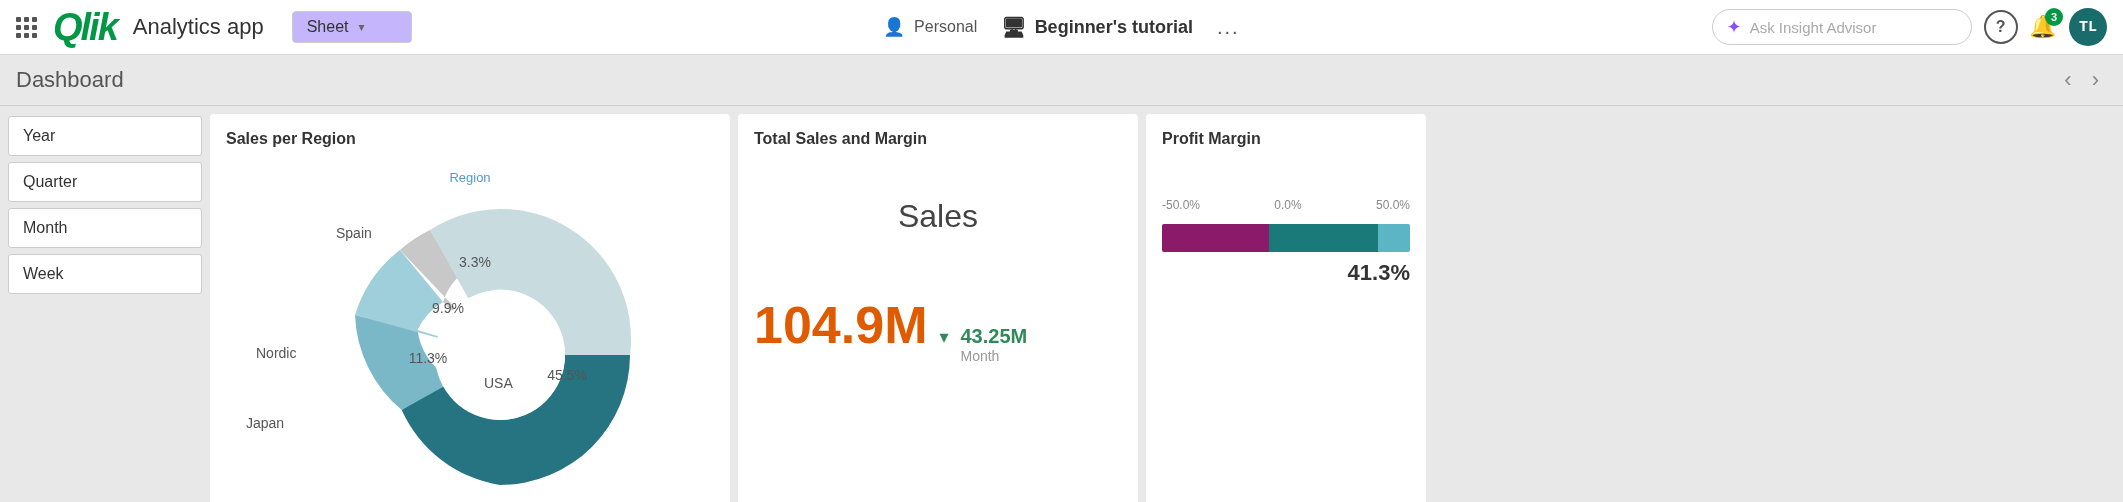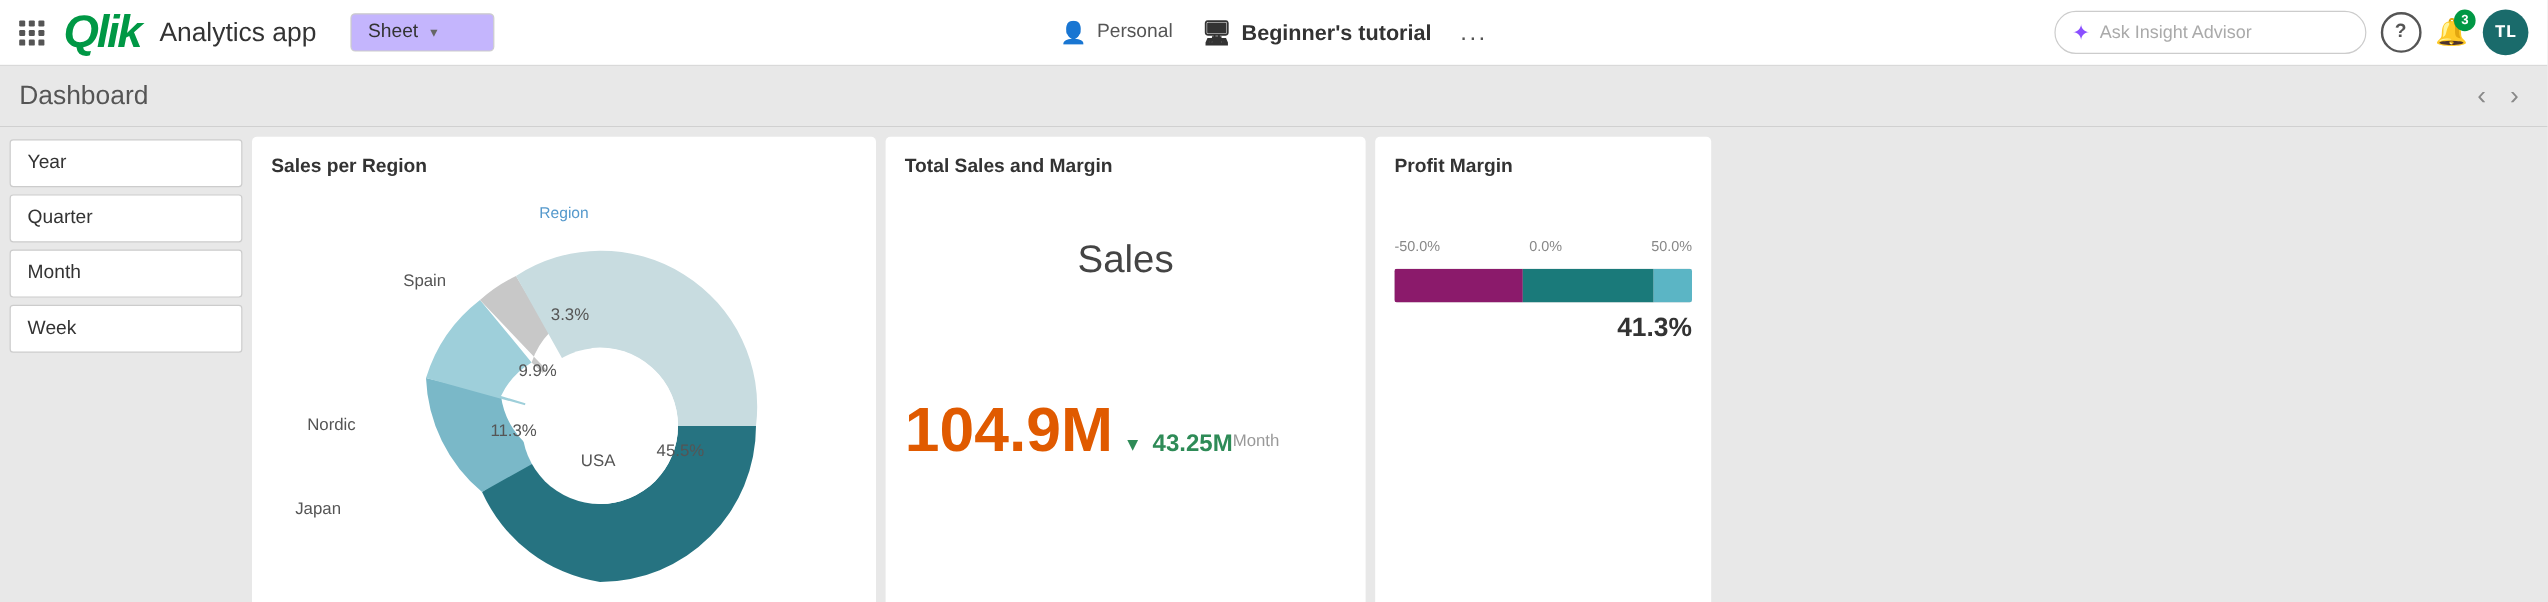--- a/index.html
+++ b/index.html
@@ -89,21 +89,21 @@
     .donut-svg { overflow: visible; }
 
     
     .region-labels { position: absolute; width: 100%; height: 100%; top: 0; left: 0; pointer-events: none; }
     .region-label { position: absolute; font-size: 14px; color: #555; white-space: nowrap; }
 
     
     .total-sales-card { flex: 0 0 400px; background: #fff; }
     .sales-value-row { display: flex; align-items: baseline; gap: 12px; margin-top: 60px; }
     .sales-label { font-size: 32px; color: #444; font-weight: 400; margin-top: 30px; text-align: center; }
-    .sales-big { font-size: 52px; font-weight: 700; color: #e05a00; margin-top: 34px; }
+    .sales-big { font-size: 52px; font-weight: 700; color: #e05a00; }
     .sales-arrow { color: #2e8b57; font-size: 18px; }
     .sales-margin { font-size: 20px; color: #2e8b57; font-weight: 600; }
     .margin-label { font-size: 14px; color: #999; }
 
     
     .profit-card { flex: 0 0 280px; background: #fff; }
     .bar-scale { display: flex; justify-content: space-between; font-size: 12px; color: #888; margin-bottom: 6px; margin-top: 30px; }
     .profit-bar-container { position: relative; height: 28px; background: #ddd; border-radius: 2px; overflow: hidden; margin-top: 6px; }
     .profit-bar-purple { position: absolute; left: 0; height: 100%; background: #8b1a6b; width: 43%; }
     .profit-bar-teal { position: absolute; left: 43%; height: 100%; background: #1a7a7a; width: 44%; }
@@ -222,21 +222,21 @@
         </div>
       </div>
     </div>
 
     <div class="chart-card total-sales-card">
       <div class="chart-title">Total Sales and Margin</div>
       <div class="sales-label">Sales</div>
       <div class="sales-value-row">
         <span class="sales-big">104.9M</span>
         <span class="sales-arrow">▾</span>
-        <div style="display:flex; flex-direction:row; justify-content:center;">
+        <div style="display:flex; flex-direction:column; justify-content:center;">
           <span class="sales-margin">43.25M</span>
           <span class="margin-label">Month</span>
         </div>
       </div>
     </div>
 
     <div class="chart-card profit-card">
       <div class="chart-title">Profit Margin</div>
       <div class="bar-scale">
         <span>-50.0%</span>

